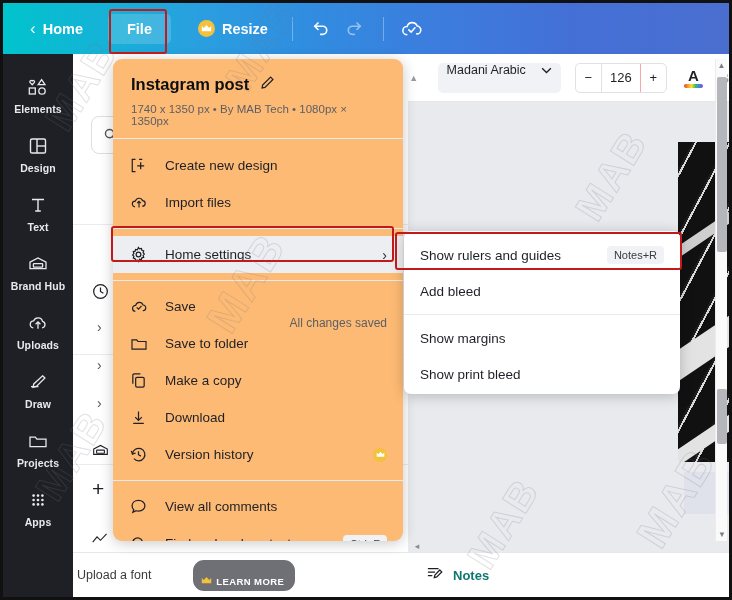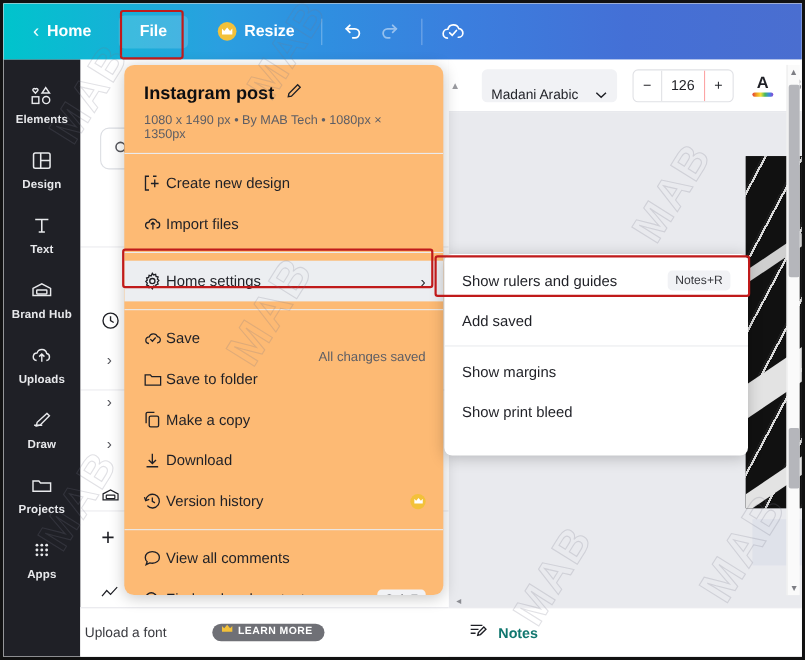--- a/index.html
+++ b/index.html
@@ -71,38 +71,38 @@
   
   .uploadfont{
     position:absolute; left:70px; bottom:0; width:335px; height:45px;
     background:#fff; border-top:1px solid #e6e7eb;
     display:flex; align-items:center; z-index:45;
   }
   .uf-text{ font-size:12.5px; color:#3a3b40; margin-left:4px; }
   .uf-badge{
     margin-left:42px; background:#6f7076; color:#fff;
     font-size:9.5px; font-weight:bold; letter-spacing:.4px;
-    padding:0 11px 4px 8px; border-radius:11px;
+    padding:16px 11px 4px 8px; border-radius:11px;
     display:flex; align-items:center; gap:4px;
   }
 
   
   .canvas-area{
     position:absolute; left:405px; top:51px; right:0; bottom:0;
     background:#e9eaee; z-index:5;
   }
   .fonttoolbar{
     position:absolute; left:405px; top:51px; right:0; height:48px;
     background:#fff; border-bottom:1px solid #e6e7eb;
     display:flex; align-items:center; z-index:10;
   }
   .ft-scrollup{ width:14px; display:flex; justify-content:center; color:#9a9ba0; font-size:9px; }
   .fontsel{
     margin-left:18px; width:145px; height:30px; background:#f1f2f5; border-radius:5px;
-    display:flex; align-items:flex-end; justify-content:space-between;
+    display:flex; align-items:flex-start; justify-content:space-between;
     padding:0 9px; font-size:12.5px; color:#1f2026; cursor:pointer;
     overflow:hidden;
   }
   .sizectl{
     margin-left:14px; height:30px; display:flex; align-items:stretch;
     border:1px solid #e0e1e5; border-radius:5px; overflow:hidden;
   }
   .sizectl>div{ display:flex;align-items:center;justify-content:center;font-size:13px;color:#1f2026;cursor:pointer; }
   .sz-minus,.sz-plus{ width:30px; }
   .sz-val{ width:48px; border-left:1px solid #e0e1e5; border-right:1px solid #fca5a5; font-size:12.5px; }
@@ -143,21 +143,21 @@
     z-index:60; overflow:hidden;
   }
   .fm-head{ padding:16px 18px 11px; }
   .fm-title-row{ display:flex; align-items:center; gap:11px; }
   .fm-title{ font-size:16.5px; font-weight:bold; color:#0d0e11; }
   .fm-sub{ margin-top:9px; font-size:11.5px; color:#5d5e65; }
   .fm-divider{ height:1px; background:#eaebee; }
   .fm-list{ padding:8px 0; }
   .fm-item{
     display:flex; align-items:center; height:37px;
-    padding:0 16px; gap:3px; cursor:pointer; font-size:13.5px; color:#1f2026;
+    padding:0 16px; gap:17px; cursor:pointer; font-size:13.5px; color:#1f2026;
     position:relative;
   }
   .fm-item .ico{ width:19px; display:flex; align-items:center; justify-content:center; flex:none; }
   .fm-item .lbl{ flex:1; white-space:nowrap; }
   .fm-right{ font-size:12px; color:#5d5e65;margin-top:32px; }
   .fm-kbd{ font-size:11px; color:#3a3b40; background:#f1f2f5; border-radius:4px; padding:3px 7px; }
   .fm-chev{ color:#2a2b30; font-size:14px; }
   .pro-dot{ width:14px;height:14px;border-radius:50%;background:#f3c13a;display:flex;align-items:center;justify-content:center; }
 
   .fm-item.highlight{ background:#eceef1; }
@@ -168,21 +168,21 @@
   
   .fm-scroll{
     position:absolute; right:2px; top:56px; width:12px; height:482px; z-index:70;
     background:#fafafa; border-left:1px solid #ececec;
   }
   .fm-scroll .arr{ height:13px; display:flex; align-items:center; justify-content:center; color:#7d7e84; font-size:8px; }
   .fm-scroll .thumb{ position:absolute; left:1px; width:10px; background:#b5b6bb; border-radius:2px; }
 
   
   .submenu{
-    position:absolute; left:401px; top:228px; width:276px; height:183px;
+    position:absolute; left:401px; top:228px; width:276px; height:163px;
     background:#fff; border-radius:7px;
     box-shadow:0 2px 14px rgba(0,0,0,.22);
     z-index:62; overflow:hidden; padding:6px 0;
   }
   .sm-item{
     display:flex; align-items:center; height:36px; padding:0 16px;
     font-size:13.5px; color:#1f2026; cursor:pointer;
   }
   .sm-item .lbl{ flex:1; }
   .sm-div{ height:1px; background:#eaebee; margin:5px 0; }
@@ -393,21 +393,21 @@
   <div class="filemenu">
     <div class="fm-head">
       <div class="fm-title-row">
         <span class="fm-title">Instagram post</span>
         <span>
           <svg width="15" height="15" viewBox="0 0 16 16" fill="none" stroke="#1f2026" stroke-width="1.3">
             <path d="M11.3 2.2 13.8 4.7 5.3 13.2l-3.1.6.6-3.1z"></path>
           </svg>
         </span>
       </div>
-      <div class="fm-sub">1080 x 1490 px • By MAB Tech • 1080px × 1350px</div>
+      <div class="fm-sub">1740 x 1350 px • By MAB Tech • 1080px × 1350px</div>
     </div>
     <div class="fm-divider"></div>
 
     <div class="fm-list">
 
       <div class="fm-item">
         <span class="ico">
           <svg width="17" height="17" viewBox="0 0 18 18" fill="none" stroke="#1f2026" stroke-width="1.3">
             <path d="M5.8 2.4H2.4v13.2h3.4M9.6 2.4h3.4M11.3 5.6v7.4M7.6 9.3H15"></path>
           </svg>
@@ -526,21 +526,21 @@
     <div class="thumb" style="top:330px; height:55px;"></div>
     <div class="arr" style="position:absolute;bottom:0;width:12px;">▼</div>
   </div>
 
   <div class="submenu">
     <div class="sm-item">
       <span class="lbl">Show rulers and guides</span>
       <span class="fm-kbd">Notes+R</span>
     </div>
     <div class="sm-item">
-      <span class="lbl">Add saved</span>
+      <span class="lbl">Add bleed</span>
     </div>
     <div class="sm-div"></div>
     <div class="sm-item">
       <span class="lbl">Show margins</span>
     </div>
     <div class="sm-item">
       <span class="lbl">Show print bleed</span>
     </div>
   </div>
 

